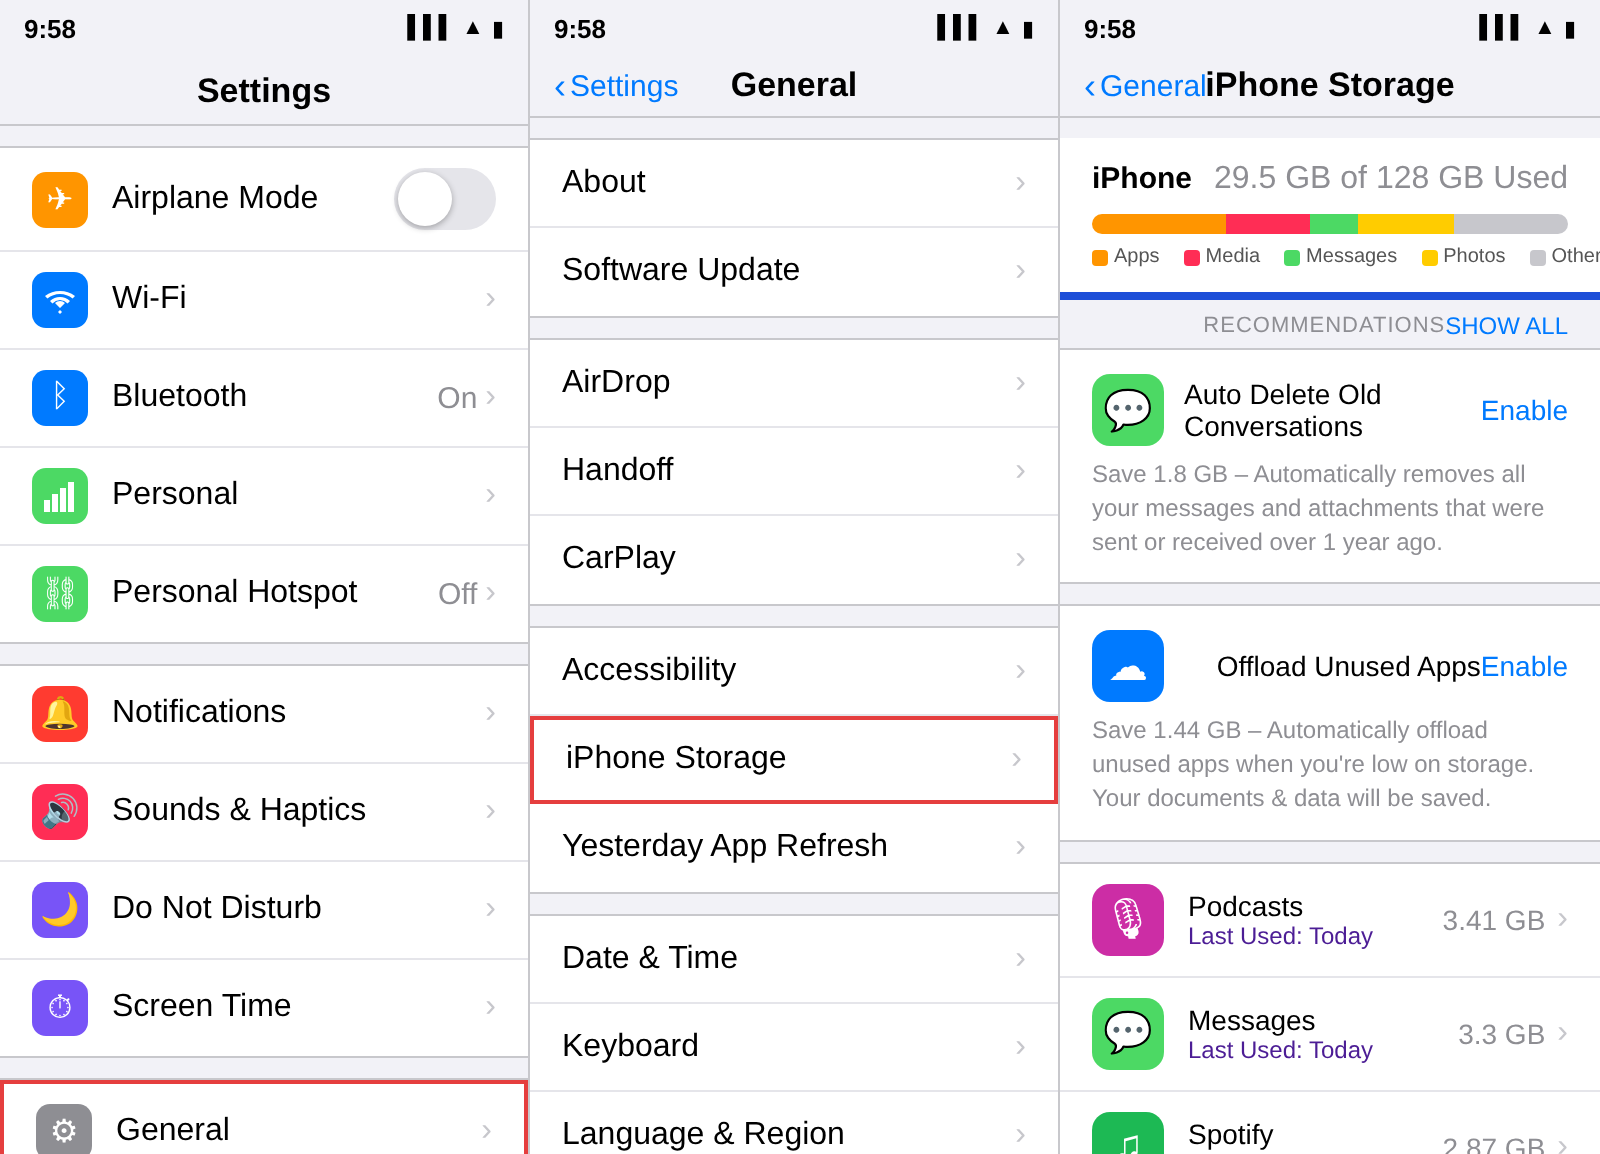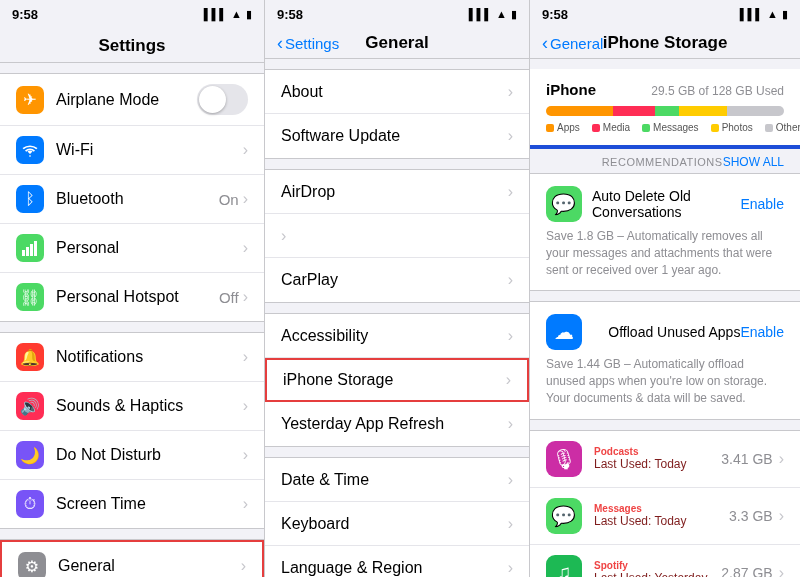--- a/index.html
+++ b/index.html
@@ -30,21 +30,21 @@
     .list-item-chevron { color: #c7c7cc; font-size: 16px; }
     .list-item-toggle { width: 51px; height: 31px; background: #e5e5ea; border-radius: 16px; position: relative; flex-shrink: 0; }
     .toggle-knob { width: 27px; height: 27px; background: #fff; border-radius: 50%; position: absolute; top: 2px; left: 2px; box-shadow: 0 1px 3px rgba(0,0,0,0.3); }
 
     .section-scroll { overflow-y: auto; flex: 1; }
 
     
     .storage-header { background: #fff; padding: 12px 16px; border-bottom: 4px solid #1d4ed8; margin-top: 10px; }
     .storage-title-row { display: flex; justify-content: space-between; align-items: baseline; margin-bottom: 8px; }
     .storage-device { font-size: 15px; font-weight: 600; color: #000; }
-    .storage-size { font-size: 12px; color: #8e8e93; }
+    .storage-size { font-size: 16px; color: #8e8e93; }
     .storage-bar { display: flex; height: 10px; border-radius: 5px; overflow: hidden; margin-bottom: 6px; }
     .storage-legend { display: flex; gap: 12px; font-size: 10px; color: #555; }
     .legend-item { display: flex; align-items: center; gap: 3px; }
     .legend-dot { width: 8px; height: 8px; border-radius: 2px; }
 
     .recommendations-header { display: flex; justify-content: flex-end; align-items: center; padding: 6px 16px 4px; }
     .rec-label { font-size: 11px; color: #8e8e93; font-weight: 500; letter-spacing: 0.5px; }
     .rec-show-all { font-size: 12px; color: #007aff; font-weight: 500; cursor: pointer; }
 
     .rec-card { background: #fff; border-top: 1px solid #c8c8cc; border-bottom: 1px solid #c8c8cc; padding: 12px 16px; margin-bottom: 1px; }
@@ -53,22 +53,22 @@
     .rec-title-row { flex: 1; display: flex; justify-content: flex-end; align-items: center; }
     .rec-title { font-size: 14px; font-weight: 500; color: #000; }
     .rec-enable { font-size: 14px; color: #007aff; cursor: pointer; }
     .rec-desc { font-size: 12px; color: #8e8e93; line-height: 1.4; }
 
     .app-list { background: #fff; border-top: 1px solid #c8c8cc; margin-top: 10px; }
     .app-item { display: flex; align-items: center; padding: 10px 16px; border-bottom: 1px solid #e5e5ea; min-height: 52px; }
     .app-item:last-child { border-bottom: none; }
     .app-icon { width: 36px; height: 36px; border-radius: 9px; margin-right: 12px; flex-shrink: 0; display: flex; align-items: center; justify-content: center; color: #fff; font-size: 20px; }
     .app-info { flex: 1; }
-    .app-name { font-size: 10px; color: #ef4444; font-weight: 700; }
-    .app-last-used { font-size: 12px; color: #7f1d1d; }
+    .app-name { font-size: 14px; color: #000000; font-weight: 400; }
+    .app-last-used { font-size: 12px; color: #4c1d95; }
     .app-size { font-size: 14px; color: #8e8e93; text-align: right; }
     .app-chevron { color: #c7c7cc; font-size: 16px; margin-left: 6px; }
   </style>
 </head>
 <body>
 
 <div class="panel panel-1">
   <div class="status-bar">
     <span class="status-time">9:58</span>
     <div class="status-icons">
@@ -188,20 +188,21 @@
         <span class="list-item-text">Software Update</span>
         <span class="list-item-chevron">›</span>
       </div>
     </div>
     <div class="list-section">
       <div class="list-item">
         <span class="list-item-text">AirDrop</span>
         <span class="list-item-chevron">›</span>
       </div>
       <div class="list-item">
+        <span class="list-item-text">Handoff</span>
         <span class="list-item-chevron">›</span>
       </div>
       <div class="list-item">
         <span class="list-item-text">CarPlay</span>
         <span class="list-item-chevron">›</span>
       </div>
     </div>
     <div class="list-section">
       <div class="list-item">
         <span class="list-item-text">Accessibility</span>

